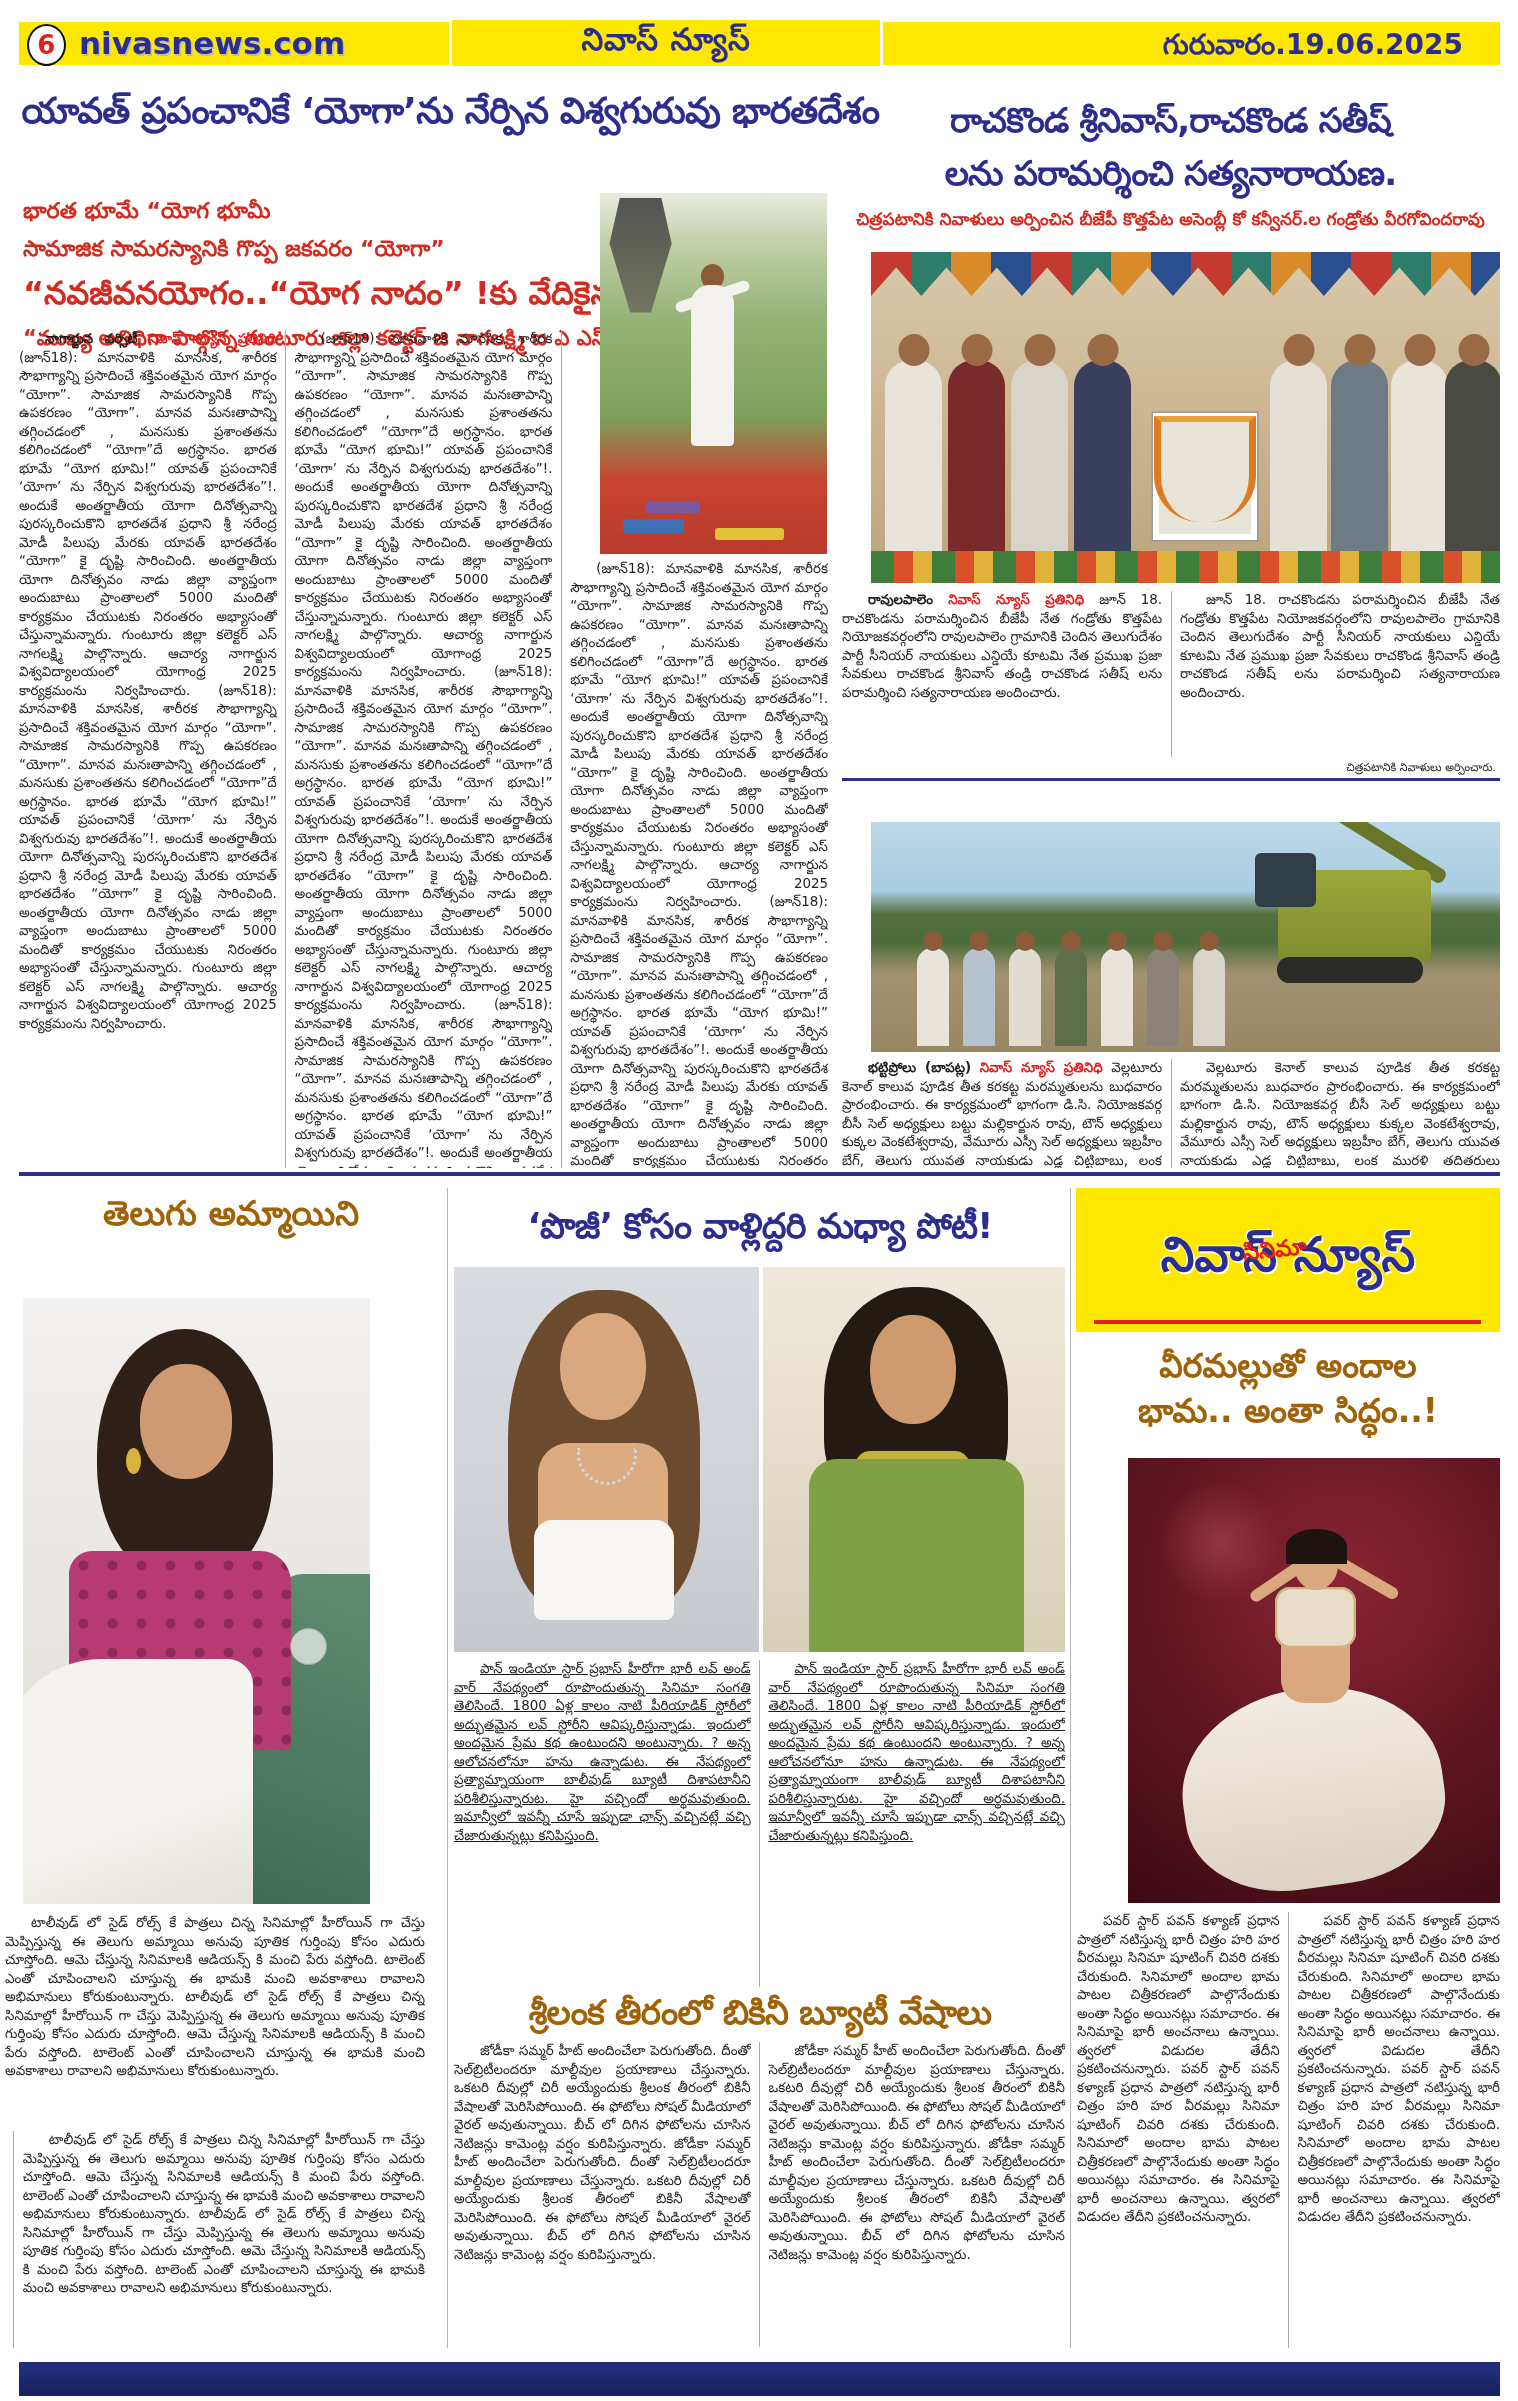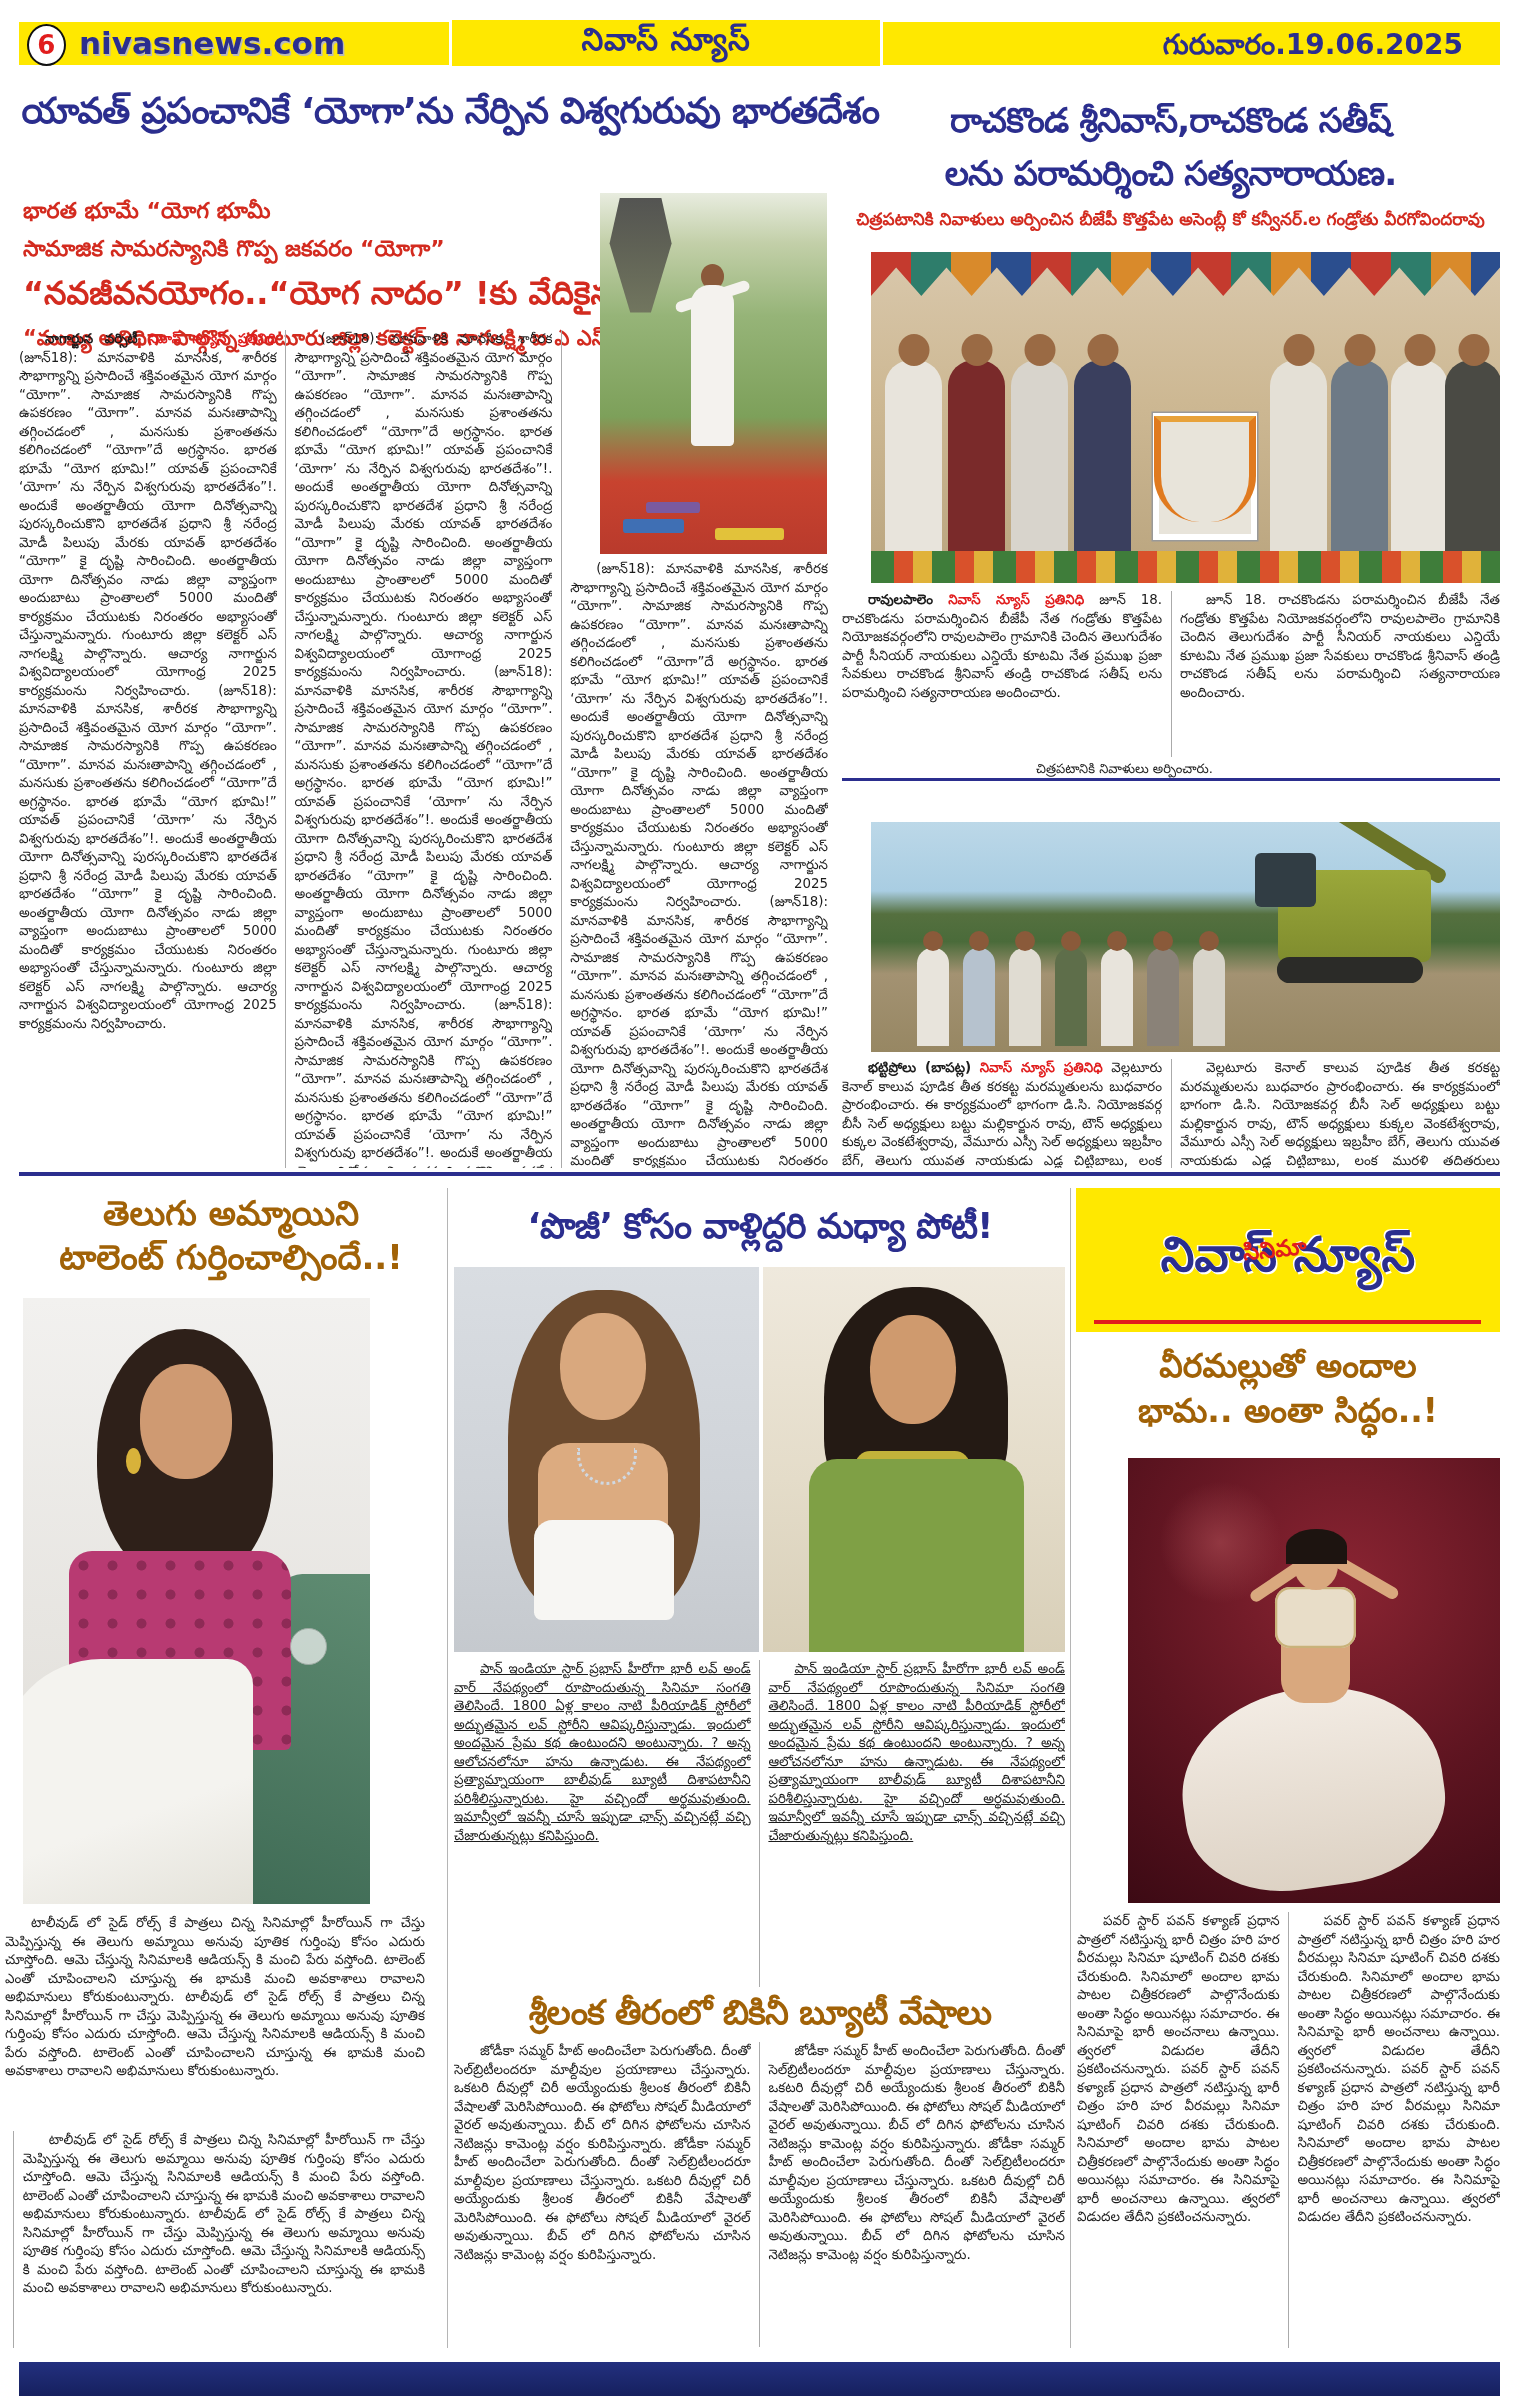--- a/index.html
+++ b/index.html
@@ -93,21 +93,21 @@
 
   
   .navy-rule{left:19px;top:1172px;width:1481px;height:3.8px;background:#2b2e8e;}
   .vline{width:0.8px;background:#b5b5b5;top:1188px;height:1160px;}
   .footer{left:19px;top:2362px;width:1481px;height:34px;background:linear-gradient(180deg,#23307f,#16205e);}
 
   
   .rach-hl{left:840px;top:94px;width:661px;text-align:center;font-size:34px;line-height:1.55;letter-spacing:-0.8px;}
   .rach-cap{left:840px;top:209px;width:661px;text-align:center;font-size:17px;color:#d32b1f;font-weight:bold;}
   .rach-body{left:842px;top:591px;width:658px;height:166px;}
-  .rach-close{left:1036px;top:761px;width:460px;text-align:left;font-size:13px;color:#1c1c1c;}
+  .rach-close{left:1036px;top:761px;width:460px;text-align:right;font-size:11px;color:#1c1c1c;}
   .canal-rule{left:842px;top:778px;width:658px;height:3.1px;background:#2b2e8e;}
   .canal-hl{left:840px;top:783px;width:661px;text-align:center;font-size:35px;letter-spacing:-0.8px;}
   .canal-body{left:842px;top:1059px;width:658px;height:109px;}
 
   .yoga-body{left:19px;top:330px;width:809px;height:838px;}
   .yoga-body .col{height:838px;}
   .yoga-body .c3{padding-top:230px;}
 
   .girl-hl{left:19px;top:1191px;width:424px;text-align:center;font-size:34px;line-height:1.3;}
   .girl-body{left:5px;top:1914px;width:420px;height:434px;flex-direction:column;}
@@ -231,21 +231,20 @@
       <p><span>వెల్లటూరు కెనాల్ కాలువ పూడిక తీత కరకట్ట మరమ్మతులను బుధవారం ప్రారంభించారు. ఈ కార్యక్రమంలో భాగంగా డి.సి. నియోజకవర్గ బీసీ సెల్ అధ్యక్షులు బట్టు మల్లికార్జున రావు, టౌన్ అధ్యక్షులు కుక్కల వెంకటేశ్వరావు, వేమూరు ఎస్సీ సెల్ అధ్యక్షులు ఇబ్రహీం బేగ్, తెలుగు యువత నాయకుడు ఎడ్ల చిట్టిబాబు, లంక మురళి తదితరులు పాల్గొన్నారు.</span></p>
     </div>
   </div>
 
   <div class="abs navy-rule"></div>
   <div class="abs vline" style="left:447px;"></div>
   <div class="abs vline" style="left:1070px;"></div>
 
   <div class="abs girl-hl hl-red">
     <div>తెలుగు అమ్మాయిని</div>
-    <div>టాలెంట్ గుర్తించాల్సిందే..!</div>
   </div>
   <div class="ph girl-ph">
     <div class="girl-pallu"></div>
     <div class="girl-hair"></div>
     <div class="girl-face"></div>
     <div class="girl-earring"></div>
     <div class="girl-blouse"></div>
     <div class="girl-saree"></div>
     <div class="girl-wm"></div>
   </div>

